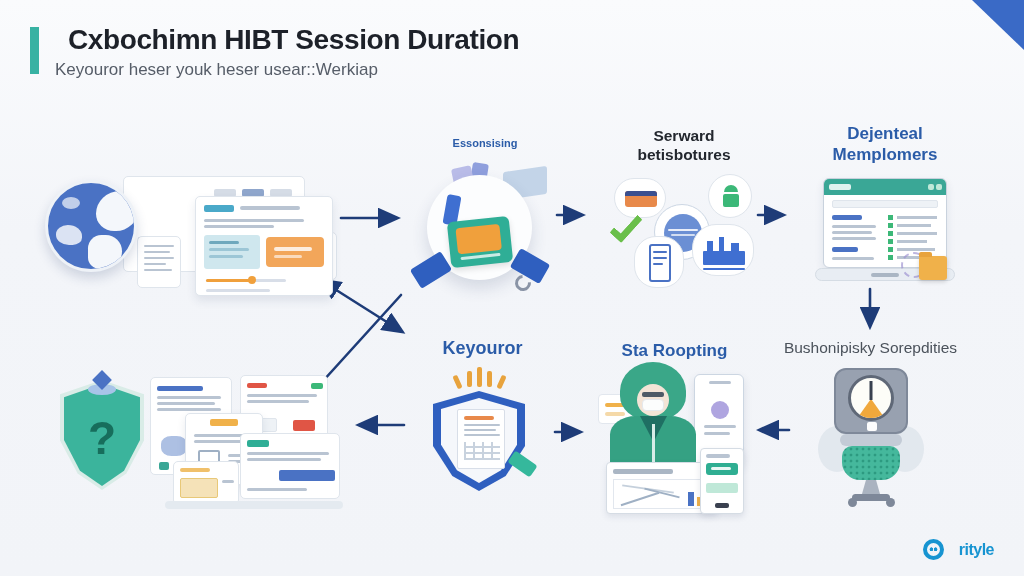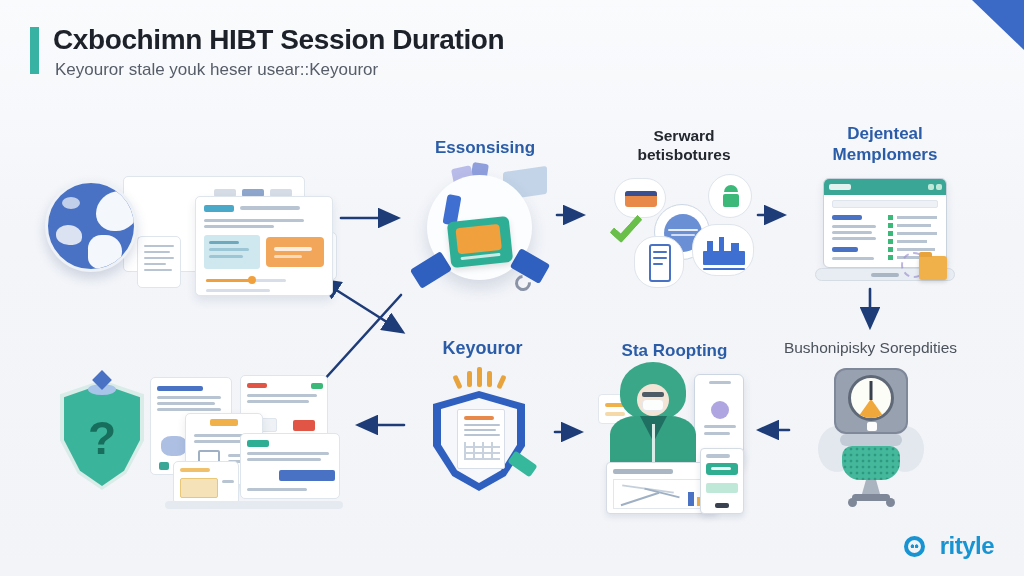--- a/index.html
+++ b/index.html
@@ -4,31 +4,31 @@
 <style>
   * { margin:0; padding:0; box-sizing:border-box; }
   html,body { background:#e9ecf1; }
   body { font-family:"Liberation Sans","DejaVu Sans",sans-serif; }
   .canvas { position:relative; width:1024px; height:576px; overflow:hidden;
             background:linear-gradient(180deg,#fafbfd 0%,#f3f5f9 40%,#f2f4f8 100%); }
   .abs { position:absolute; }
 
   
   .accent-bar { left:30px; top:27px; width:9px; height:47px; background:#38b2a3; }
-  .title { left:53px; top:24px; font-size:28px; font-weight:800; color:#1d2129; letter-spacing:-0.4px; }
+  .title { left:68px; top:24px; font-size:28px; font-weight:800; color:#1d2129; letter-spacing:-0.4px; }
   .subtitle { left:55px; top:60px; font-size:17px; color:#565d68; }
 
   
   .corner-tri { right:0; top:0; width:52px; height:50px; background:#3a6ac6;
                 clip-path:polygon(0 0,100% 0,100% 100%); }
 
   
   .nlabel { text-align:center; white-space:pre-line; line-height:1.25; }
   .lbl-1 { left:55px;  top:131px; width:255px; color:#18233c; font-size:16px;  font-weight:700; }
-  .lbl-2 { left:415px; top:137px; width:140px; color:#2b5ca8; font-size:17px;  font-weight:700; }
+  .lbl-2 { left:415px; top:137px; width:140px; color:#2b5ca8; font-size:11px;  font-weight:700; }
   .lbl-3 { left:608px; top:126px; width:152px; color:#23272e; font-size:15.5px;font-weight:700; }
   .lbl-4 { left:795px; top:123px; width:180px; color:#2b5ca8; font-size:17px;  font-weight:700; }
   .lbl-5 { left:50px;  top:325px; width:270px; color:#262b33; font-size:16px;  font-weight:700; }
   .lbl-6 { left:425px; top:337px; width:115px; color:#2b5ca8; font-size:18px;  font-weight:700; }
   .lbl-7 { left:612px; top:340px; width:125px; color:#2b5ca8; font-size:17px;  font-weight:700; }
   .lbl-8 { left:778px; top:338px; width:185px; color:#4b525b; font-size:15.5px;font-weight:500; }
 
   
   .card { position:absolute; background:#fff; border:1px solid #dfe5ec; border-radius:5px; }
   .line { position:absolute; background:#b9c4d2; border-radius:2px; }
@@ -140,33 +140,33 @@
   .i8-stem { left:36px; top:112px; width:18px; height:14px; background:#aab3c0;
              clip-path:polygon(22% 0,78% 0,100% 100%,0 100%); }
   .i8-foot { left:26px; top:126px; width:38px; height:7px; background:#7e8899; border-radius:4px; }
   .i8-dot { position:absolute; top:130px; width:9px; height:9px; background:#7e8899; border-radius:50%; }
 
   
   .logo { right:30px; bottom:16px; display:flex; align-items:center; color:#1794d1; }
   .logo-mark { width:21px; height:21px; border:4px solid #1794d1; border-radius:50%; margin-right:1px;
                background:radial-gradient(circle at 34% 48%, #1794d1 1.6px, transparent 2.1px),
                           radial-gradient(circle at 66% 48%, #1794d1 1.6px, transparent 2.1px); }
-  .logo-text { font-size:24px; font-weight:800; letter-spacing:-0.5px;margin-left:14px; }
+  .logo-text { font-size:16px; font-weight:800; letter-spacing:-0.5px;margin-left:14px; }
 
   svg.arrows { position:absolute; inset:0; pointer-events:none; }
 </style>
 </head>
 <body>
 
 <div class="canvas">
 
   <div class="abs corner-tri"></div>
   <div class="abs accent-bar"></div>
   <div class="abs title">Cxbochimn HIBT Session Duration</div>
-  <div class="abs subtitle">Keyouror stale youk heser usear::Keyouror</div>
+  <div class="abs subtitle">Keyouror heser youk heser usear::Werkiap</div>
 
   <svg class="arrows" width="1024" height="576" viewBox="0 0 1024 576">
     <defs>
       <marker id="ah" markerWidth="9" markerHeight="8" refX="7" refY="4" orient="auto-start-reverse">
         <path d="M0,0 L9,4 L0,8 Z" fill="#1e3c78"></path>
       </marker>
     </defs>
     <g stroke="#1e3c78" stroke-width="2.6" stroke-linecap="round" fill="none">
       <line x1="341" y1="218" x2="396" y2="218" marker-end="url(#ah)"></line>
       <line x1="557" y1="215" x2="581" y2="215" marker-end="url(#ah)"></line>

